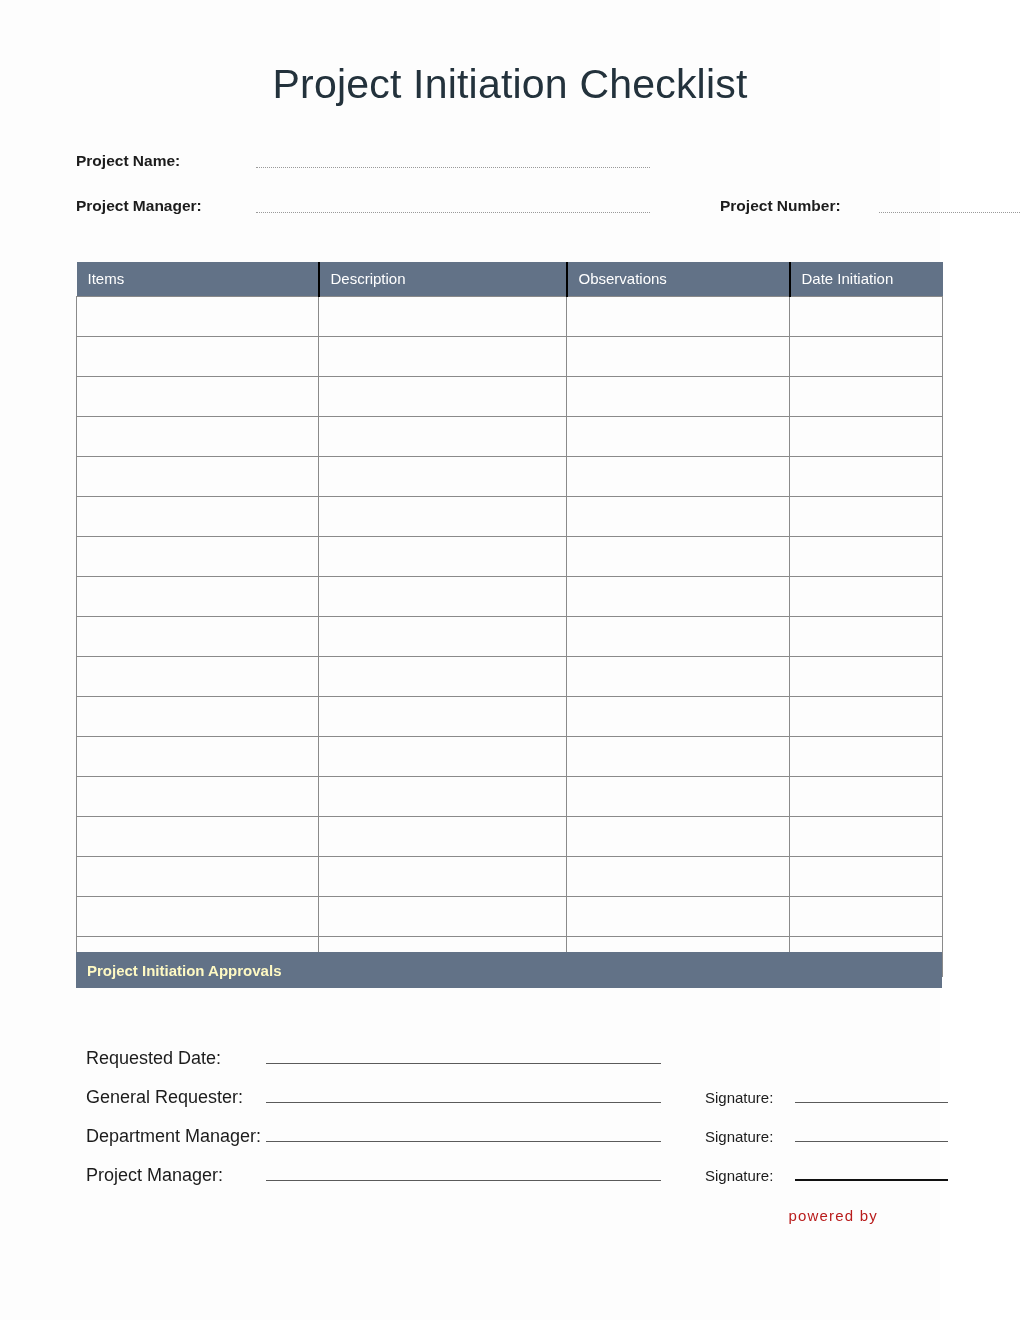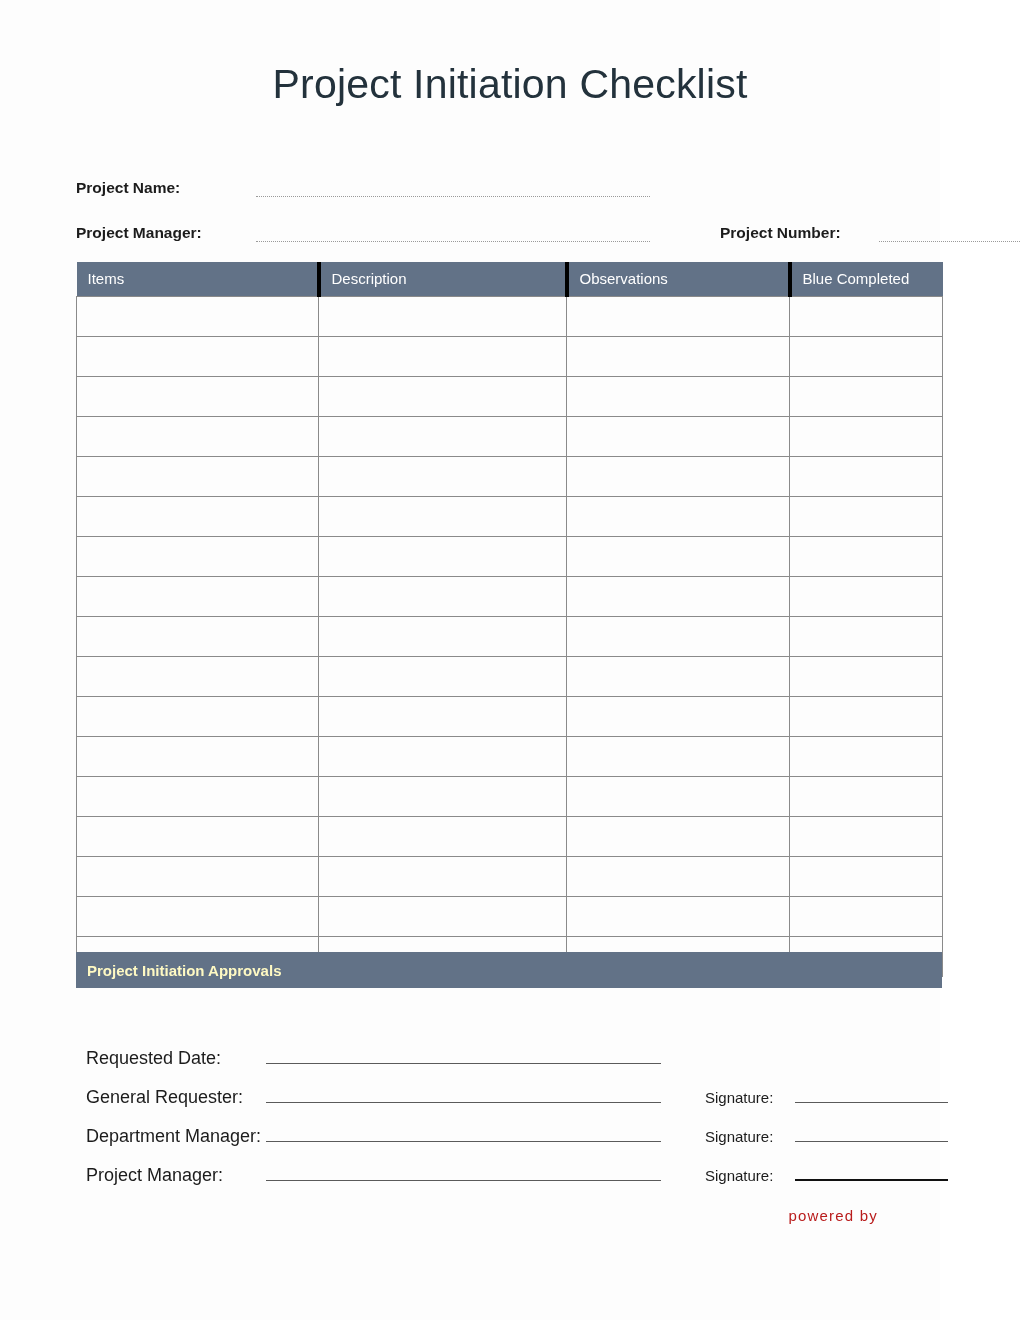--- a/index.html
+++ b/index.html
@@ -40,21 +40,21 @@
 
   
   .form-area {
     position: absolute;
     left: 76px;
     top: 152px;
     width: 866px;
   }
   .form-row {
     display: flex;
-    align-items: flex-end;
+    align-items: flex-start;
     height: 45px;
     gap: 32px;
   }
   .form-label {
     font-size: 15.5px;
     font-weight: bold;
     color: #1c1c1c;
     white-space: nowrap;
   }
   .dotline {
@@ -83,21 +83,21 @@
   }
   table.checklist th {
     background: #63728a;
     background: #627287;
     color: #ffffff;
     font-size: 15px;
     font-weight: normal;
     text-align: left;
     padding: 8px 0 9px 11px;
     height: 20px;
-    border-right: 4px solid #000000;
+    border-right: 2px solid #000000;
     box-sizing: border-box;
   }
   table.checklist th:last-child { border-right: none; }
   table.checklist td {
     height: 39px;
     border: 1px solid #8a8a8a;
     background: #fdfdfd;
     padding: 0;
   }
   col.c1 { width: 242px; }
@@ -207,21 +207,21 @@
         <col class="c1">
           <col class="c2">
           <col class="c3">
           <col class="c4">
       </colgroup>
       <thead>
         <tr>
           <th>Items</th>
           <th>Description</th>
           <th>Observations</th>
-          <th>Blue Completed</th>
+          <th>Date Initiation</th>
         </tr>
       </thead>
       <tbody id="checklist-body">
           <tr>
             <td></td>
             <td></td>
             <td></td>
             <td></td>
           </tr>
           <tr>

